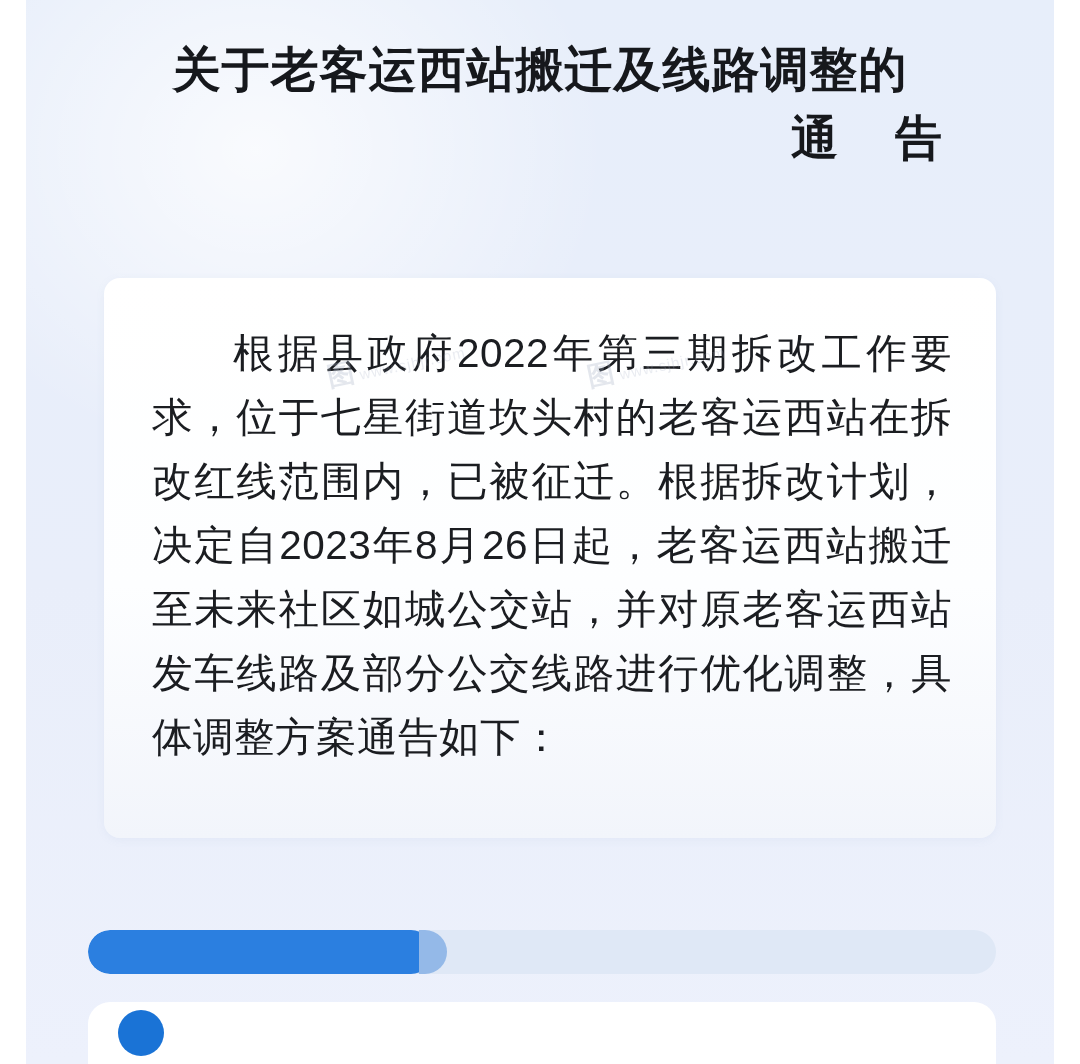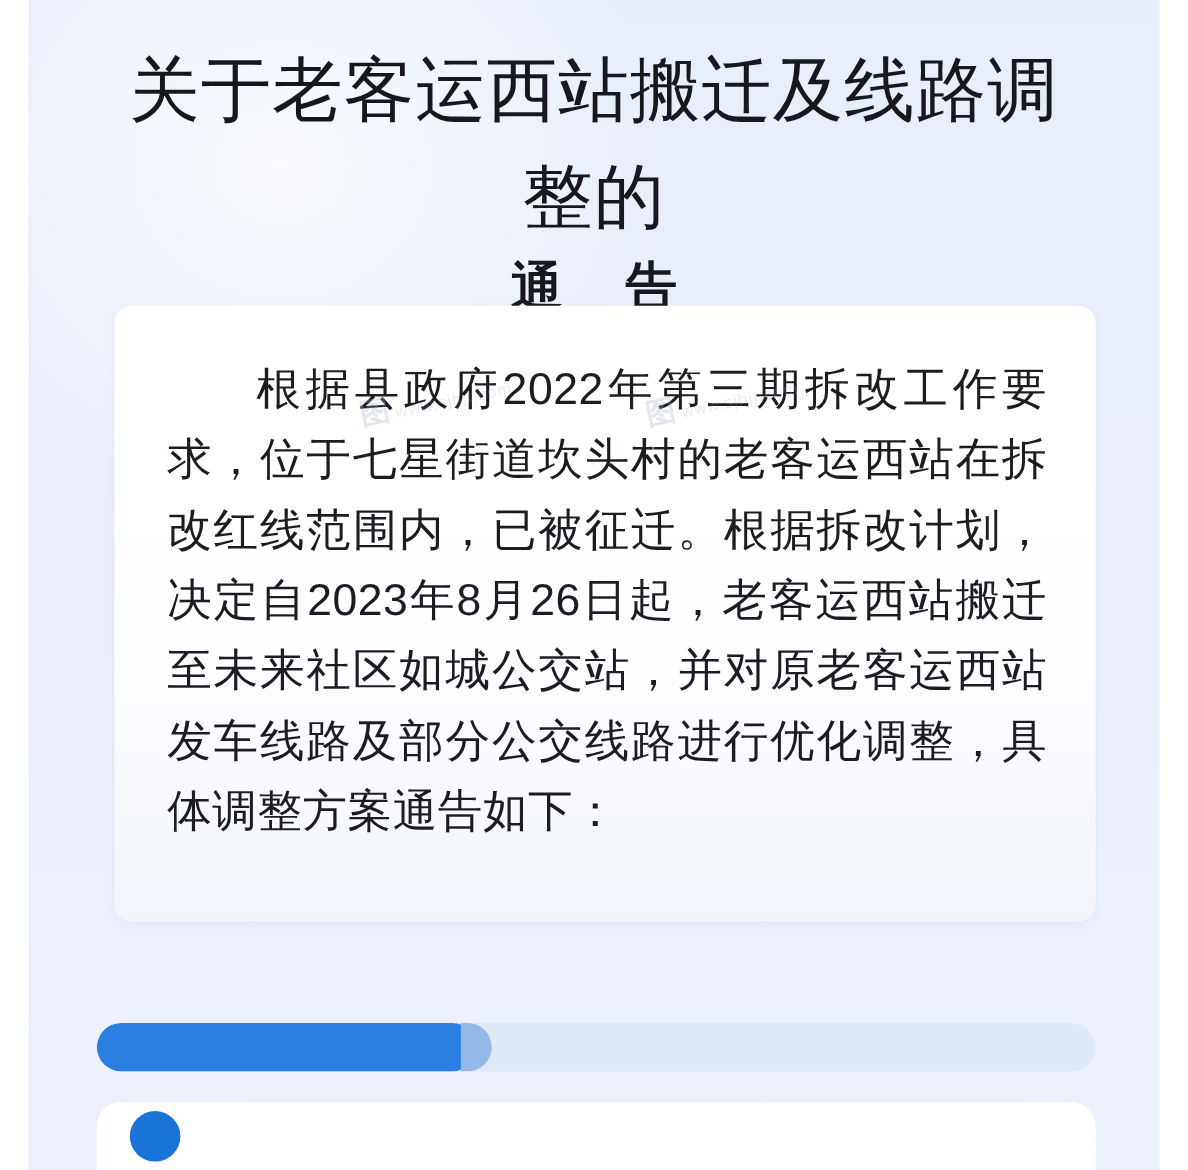--- a/index.html
+++ b/index.html
@@ -56,33 +56,34 @@
   .title-wrap {
     position: absolute;
     left: 0;
     right: 0;
     top: 34px;
     text-align: center;
     padding: 0 90px;
     box-sizing: border-box;
   }
   .title-line {
-    font-size: 64px;
+    font-size: 48px;
     line-height: 1.52;
-    font-weight: normal;
+    font-weight: bold;
     color: #16181c;
     letter-spacing: 1px;
   }
   .title-line2 {
     font-size: 47px;
     line-height: 1.3;
     font-weight: bold;
     color: #16181c;
     letter-spacing: 22px;
     padding-left: 22px;
+    text-align: right;
   }
 
   .card {
     position: absolute;
     left: 62px;
     right: 58px;
     top: 278px;
     height: 560px;
     border-radius: 16px;
     background: linear-gradient(180deg, #ffffff 0%, #fdfeff 55%, #f2f5fb 100%);

